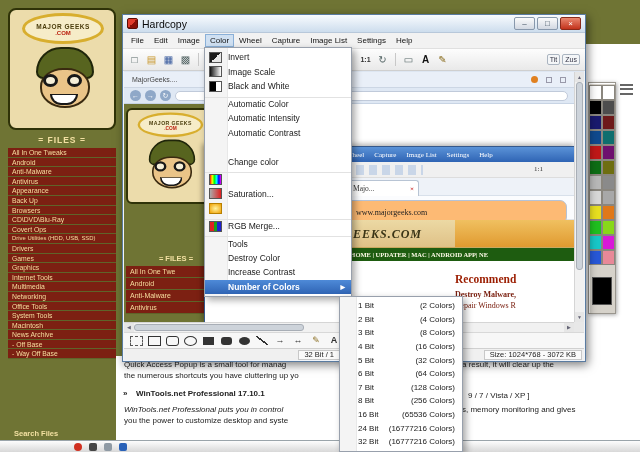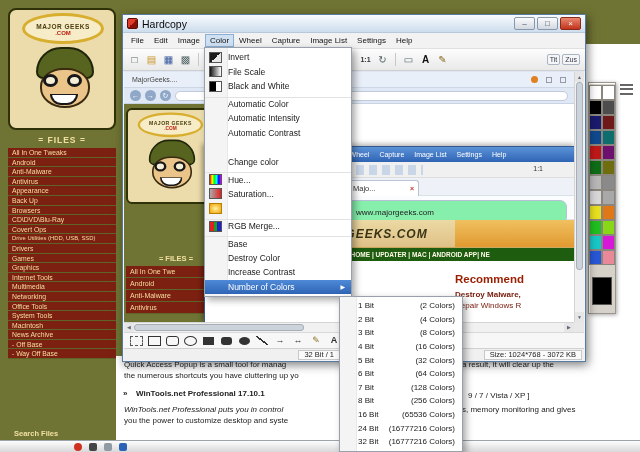--- a/index.html
+++ b/index.html
@@ -120,35 +120,35 @@
   .n-site{position:absolute;left:0;top:32px;right:0;bottom:0;background:#6f7434;}
   .n-page{position:absolute;left:104px;top:0;right:0;bottom:0;background:#fff;}
   .n-logo{position:absolute;left:2px;top:4px;width:100px;height:96px;background:#ecdcab;
     border:2px solid #2f3208;border-radius:6px;overflow:hidden;}
   .n-logo .inner{position:absolute;left:0;top:0;width:125%;height:125%;transform:scale(.8);transform-origin:0 0;}
   .n-files{position:absolute;left:2px;top:150px;width:100px;text-align:center;font-size:7.5px;font-weight:bold;color:#f2e0a2;}
   .n-side{position:absolute;left:2px;top:162px;width:100px;}
   .n-side .side-item{height:12px;line-height:11.5px;font-size:7px;}
 
   .n-hc{position:absolute;left:80px;top:42px;right:-2px;bottom:-2px;background:#fff;
-    border:1px solid #35598c;box-shadow:-2px -2px 5px rgba(0,0,0,.3);}
+    border:1px solid #35598c;box-shadow:-2px -2px 5px rgba(0,0,0,.3);font-family:Liberation Serif, serif;}
   .nh-menubar{height:15px;background:linear-gradient(#5b93d8,#2f64b4);display:flex;align-items:center;padding-left:40px;}
   .nh-menubar span{font-size:7px;color:#fff;padding:0 5px;white-space:nowrap;cursor:pointer;}
   .nh-toolbar{height:16px;background:#f0f0f0;border-bottom:1px solid #ddd;position:relative;}
   .nh-tools{position:absolute;left:8px;top:3px;width:210px;height:10px;
     background:repeating-linear-gradient(90deg,#c9d6e8 0 8px,#f0f0f0 8px 13px);}
   .nh-zoom{position:absolute;right:32px;top:3px;font-size:7px;color:#333;}
   .nh-tabrow{height:18px;background:#eef2f8;border-bottom:1px solid #d8e0ea;position:relative;}
   .nh-tab{position:absolute;left:134px;top:2px;width:80px;height:16px;background:#fff;border:1px solid #b8c4d4;
     border-bottom:none;border-radius:3px 3px 0 0;font-size:7.5px;color:#333;display:flex;align-items:center;
     padding:0 4px;gap:3px;cursor:pointer;}
   .nh-fav{width:6px;height:6px;background:#8a9aa8;border-radius:1px;}
   .nh-tabx{margin-left:auto;color:#c33;font-size:7px;font-weight:bold;cursor:pointer;}
   .nh-urlrow{height:24px;background:#fbfcfe;border-bottom:1px solid #e0e4ea;position:relative;}
-  .nh-urlfield{position:absolute;left:132px;top:4px;right:8px;height:15px;background:#86efac;border:1px solid #b5c2d6;
+  .nh-urlfield{position:absolute;left:132px;top:4px;right:8px;height:15px;background:#fdba74;border:1px solid #b5c2d6;
     border-radius:7px;display:flex;align-items:center;gap:4px;padding:11px 6px;font-size:8px;color:#222;cursor:text;}
   .nh-urlico{width:8px;height:8px;border-radius:50%;background:#3c9a3c;flex:0 0 8px;}
   .nh-banner{height:28px;background:linear-gradient(#ecd9a4,#dfc187);position:relative;border-bottom:1px solid #caa860;overflow:hidden;}
   .nh-banner .mascot{position:absolute;left:0;top:0;width:88px;height:100%;background:#5a6426;}
   .nh-banner .orange{position:absolute;right:0;top:0;width:120px;height:100%;background:linear-gradient(#f0c060,#e09a30);}
   .nh-banner-text{position:absolute;left:92px;top:7px;font-size:12px;font-weight:bold;font-style:italic;
     color:#3a3416;letter-spacing:1px;white-space:nowrap;}
   .nh-greennav{height:13px;background:#1e5c10;display:flex;align-items:center;padding-left:140px;
     font-size:6.5px;font-weight:bold;color:#fffbe8;white-space:nowrap;overflow:hidden;}
   .nh-content{position:relative;height:80px;background:#fff;}
@@ -186,21 +186,21 @@
   
   .cmenu{position:absolute;left:204px;top:47px;width:148px;background:#fff;border:1px solid #98a0ac;
     box-shadow:3px 3px 7px rgba(0,0,0,.35);padding:2px 0;z-index:6;}
   .cmenu::before{content:"";position:absolute;left:0;top:0;bottom:0;width:22px;background:#f4f4f4;border-right:1px solid #e8e8e8;}
   .cm-item{height:14.5px;display:flex;align-items:center;font-size:8.5px;color:#1a1a1a;
     position:relative;z-index:1;padding-right:6px;cursor:pointer;}
   .cm-item.sep-before{border-top:1px solid #e2e2e2;margin-top:3px;}
   .cm-item .mi-icon{width:13px;height:11px;margin:0 6px 0 4px;flex:0 0 13px;}
   .cm-item .mi-label{flex:1;white-space:nowrap;}
   .cm-item .mi-arrow{font-size:6px;color:#333;margin-left:auto;}
-  .cm-item.highlighted{background:linear-gradient(#4e8ad8,#2f64b4);color:#fff;}
+  .cm-item.highlighted{background:linear-gradient(#4e8ad8,#2f64b4);color:#fff;font-weight:bold;}
   .cm-item.highlighted .mi-arrow{color:#fff;}
   .invert-icon{background:linear-gradient(135deg,#1a1a1a 50%,#e8e8e8 50%);border:1px solid #555;}
   .grayscale-icon{background:linear-gradient(90deg,#111,#fff);border:1px solid #555;}
   .bw-icon{background:linear-gradient(90deg,#000 50%,#fff 50%);border:1px solid #555;}
   .swapbw-icon{background:linear-gradient(90deg,#fff 50%,#000 50%);border:1px solid #555;}
   .hue-icon{background:linear-gradient(90deg,#f00,#ff0,#0f0,#0ff,#00f,#f0f);border:1px solid #555;}
   .saturation-icon{background:linear-gradient(90deg,#aaa,#e02020);border:1px solid #555;}
   .solarize-icon{background:radial-gradient(#fff2a0,#f0a000);border:1px solid #b88000;}
   .rgb-icon{background:linear-gradient(90deg,#e02020 33%,#18a018 33% 66%,#2020d0 66%);border:1px solid #555;}
 
@@ -674,21 +674,21 @@
   <div class="cmenu">
 
       <div class="cm-item">
         <span class="mi-icon invert-icon"></span>
         <span class="mi-label">Invert</span>
         <span class="mi-arrow"></span>
       </div>
 
       <div class="cm-item">
         <span class="mi-icon grayscale-icon"></span>
-        <span class="mi-label">File Scale</span>
+        <span class="mi-label">Image Scale</span>
         <span class="mi-arrow"></span>
       </div>
 
       <div class="cm-item">
         <span class="mi-icon bw-icon"></span>
         <span class="mi-label">Black and White</span>
         <span class="mi-arrow"></span>
       </div>
 
 
@@ -716,21 +716,20 @@
       </div>
 
       <div class="cm-item">
         <span class="mi-icon"></span>
         <span class="mi-label">Change color</span>
         <span class="mi-arrow"></span>
       </div>
 
       <div class="cm-item sep-before">
         <span class="mi-icon hue-icon"></span>
-        <span class="mi-label">Hue...</span>
         <span class="mi-arrow"></span>
       </div>
 
       <div class="cm-item">
         <span class="mi-icon saturation-icon"></span>
         <span class="mi-label">Saturation...</span>
         <span class="mi-arrow"></span>
       </div>
 
       <div class="cm-item">
@@ -739,21 +738,21 @@
       </div>
 
       <div class="cm-item sep-before">
         <span class="mi-icon rgb-icon"></span>
         <span class="mi-label">RGB Merge...</span>
         <span class="mi-arrow"></span>
       </div>
 
       <div class="cm-item sep-before">
         <span class="mi-icon"></span>
-        <span class="mi-label">Base</span>
+        <span class="mi-label">Tools</span>
         <span class="mi-arrow"></span>
       </div>
 
       <div class="cm-item">
         <span class="mi-icon"></span>
         <span class="mi-label">Destroy Color</span>
         <span class="mi-arrow"></span>
       </div>
 
       <div class="cm-item">

